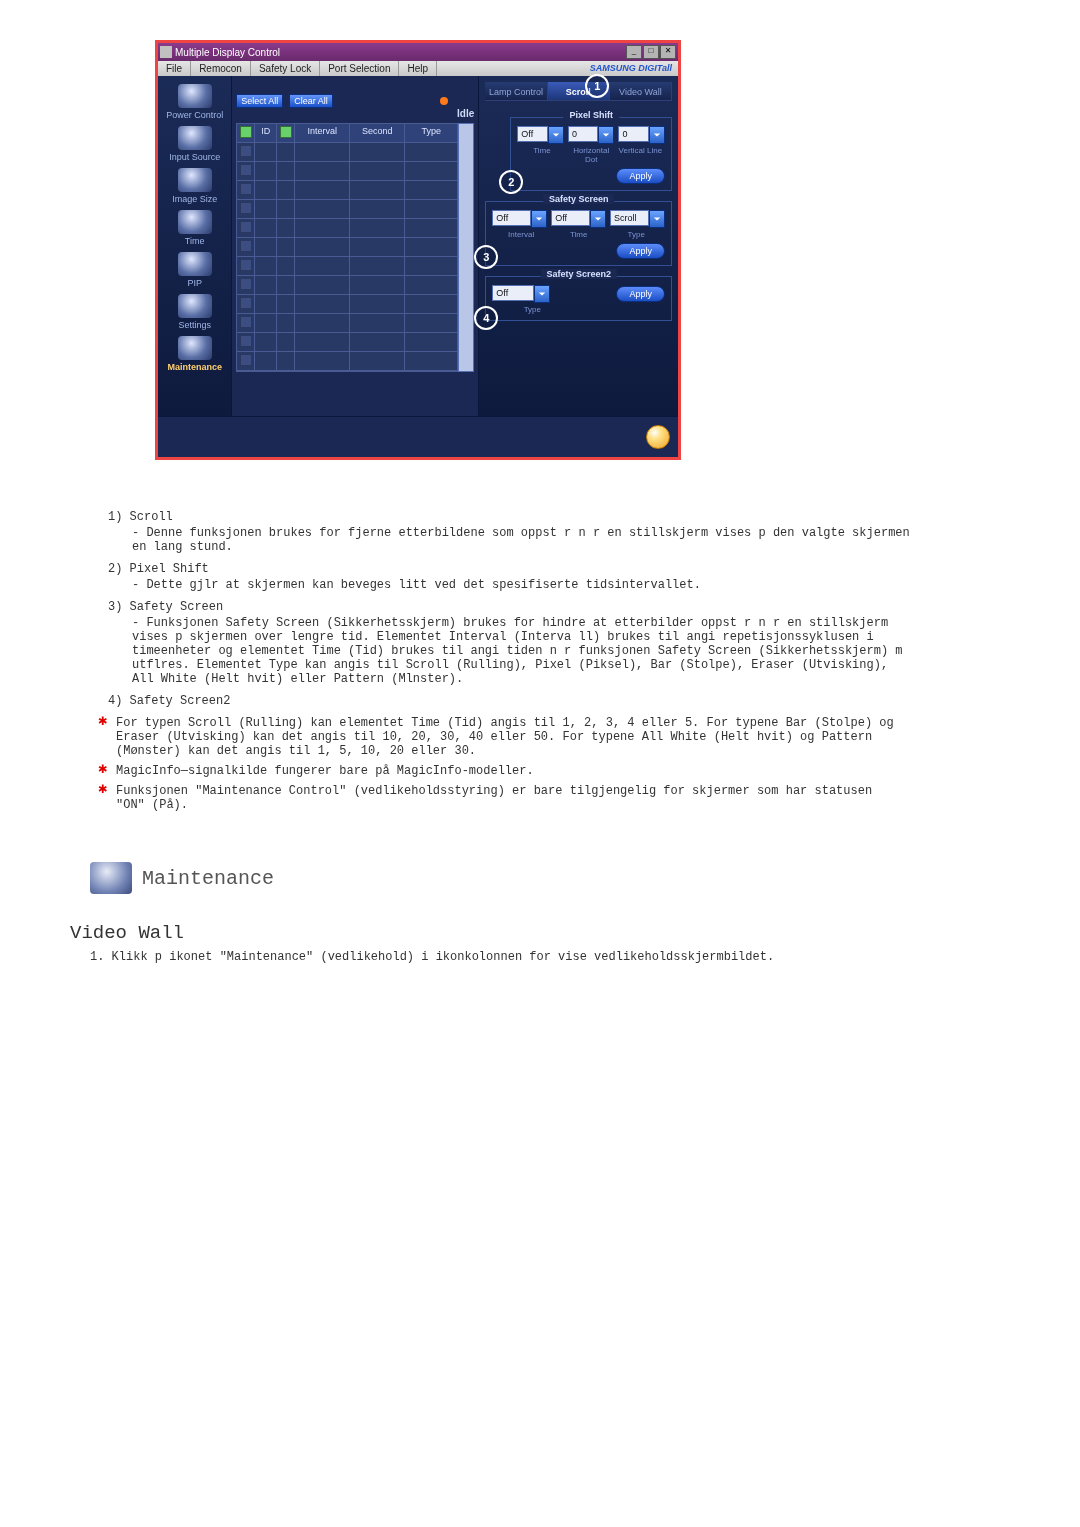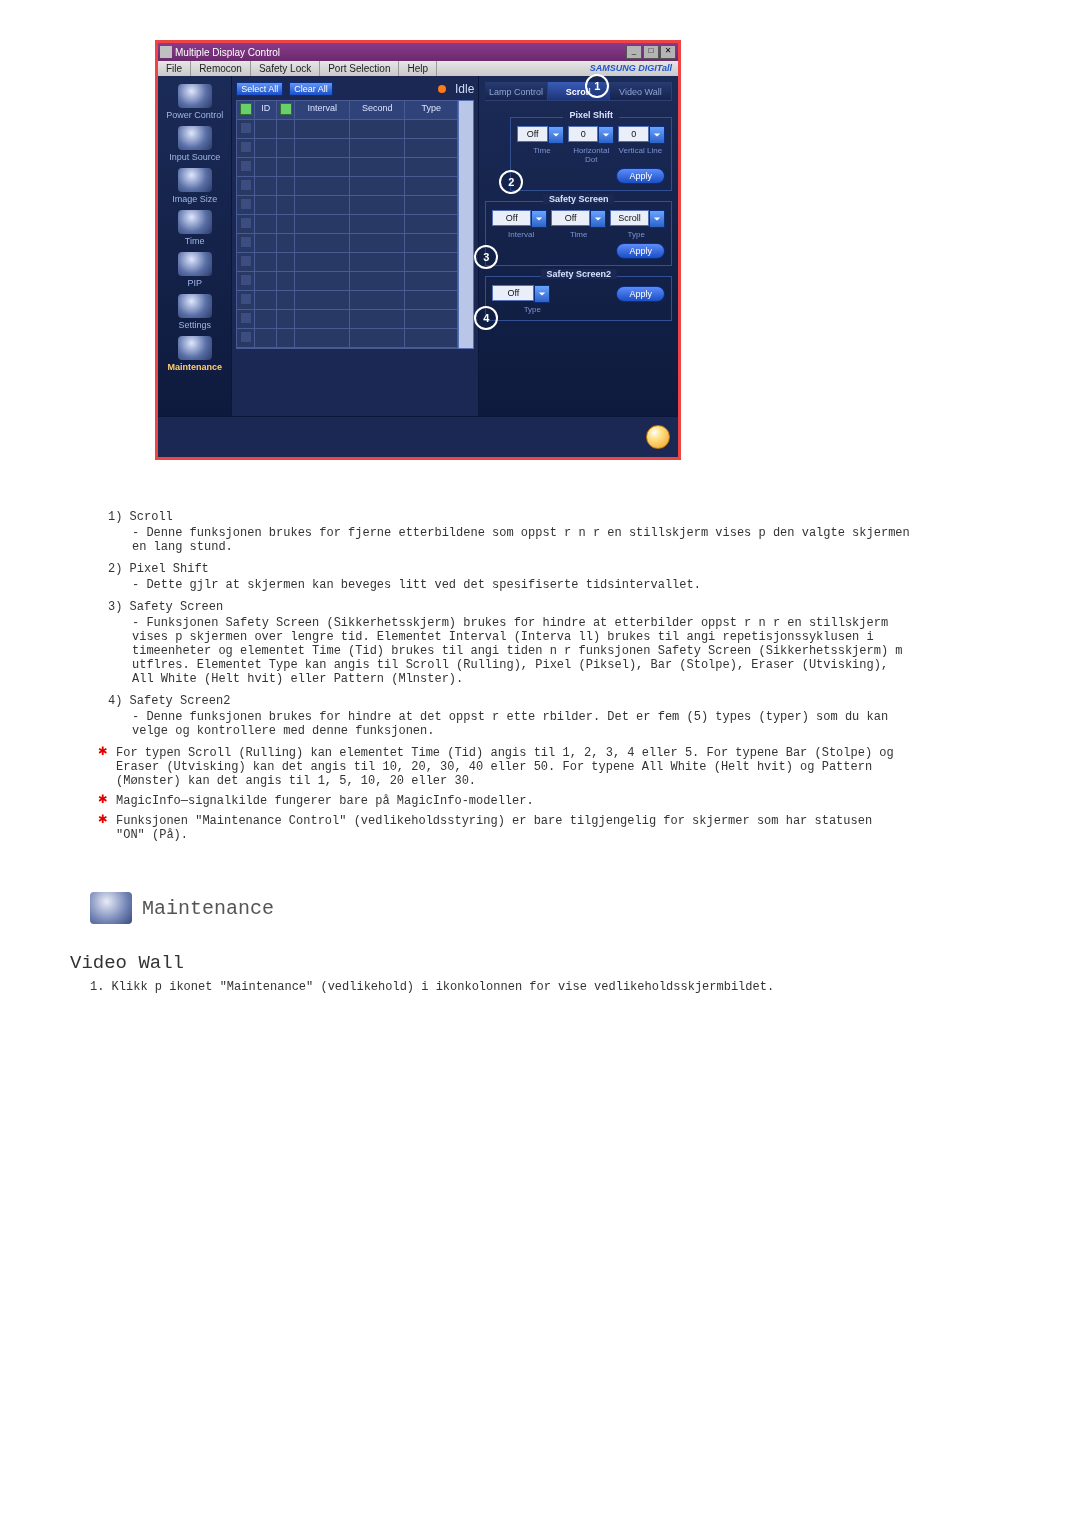--- a/index.html
+++ b/index.html
@@ -115,21 +115,21 @@
     font-size: 9px;
     padding: 1px 4px;
     border-radius: 0;
   }
   .idle-dot {
     width: 8px; height: 8px; border-radius: 50%;
     background: #ff7a1a;
     display: inline-block;
     margin-right: 3px;
   }
-  .idle-label { color: #cfdbf7; font-size: 12px; font-weight: normal; }
+  .idle-label { color: #cfdbf7; font-size: 10px; font-weight: bold; margin-top: 26px; }
 
   .grid {
     border: 1px solid #4a5a92;
     background: #283965;
   }
   .grid-header, .grid-row {
     display: flex;
     font-size: 9px;
     color: #dbe4ff;
   }
@@ -213,21 +213,20 @@
   }
   .combo-field {
     flex: 1;
     background: #e9eef9;
     color: #111;
     font-size: 9px;
     height: 14px;
     line-height: 14px;
     padding: 0 3px;
     border: 1px solid #5670b5;
-    text-align: center;
   }
   .combo-btn {
     width: 14px; height: 16px;
     background: linear-gradient(#6aa4ff,#2b62c8);
     border: 1px solid #0b2e7d;
     display: flex; align-items: center; justify-content: center;
   }
   .combo-btn svg { width: 8px; height: 8px; }
   .sub-labels {
     display: flex;
@@ -624,23 +623,20 @@
           </ul>
         </li>
         <li>
           <span class="num-head">3)  Safety Screen</span>
           <ul class="sub-list">
             <li>Funksjonen Safety Screen (Sikkerhetsskjerm) brukes for   hindre at etterbilder oppst r n r en stillskjerm vises p  skjermen over lengre tid.  Elementet Interval (Interva  ll) brukes til   angi repetisjonssyklusen i timeenheter og elementet Time (Tid) brukes til   angi tiden n r funksjonen Safety Screen (Sikkerhetsskjerm) m  utflres. Elementet Type kan angis til Scroll (Rulling), Pixel (Piksel), Bar (Stolpe), Eraser (Utvisking), All White (Helt hvit) eller Pattern (Mlnster).</li>
           </ul>
         </li>
         <li>
           <span class="num-head">4)  Safety Screen2</span>
-          <ul class="sub-list">
-            <li>Denne funksjonen brukes for   hindre at det oppst r ette  rbilder. Det er fem (5) types (typer) som du kan velge og kontrollere med denne funksjonen.</li>
-          </ul>
         </li>
       </ul>
 
     <div id="star-notes">
         <div class="star-note"><span class="star">✱</span><span>For typen Scroll (Rulling) kan elementet Time (Tid) angis til 1, 2, 3, 4 eller 5. For typene Bar (Stolpe) og Eraser (Utvisking) kan det angis til 10, 20, 30, 40 eller 50. For typene All White (Helt hvit) og Pattern (Mønster) kan det angis til 1, 5, 10, 20 eller 30.</span></div>
         <div class="star-note"><span class="star">✱</span><span>MagicInfo—signalkilde fungerer bare på MagicInfo-modeller.</span></div>
         <div class="star-note"><span class="star">✱</span><span>Funksjonen "Maintenance Control" (vedlikeholdsstyring) er bare tilgjengelig for skjermer som har statusen "ON" (På).</span></div>
       </div>
 
     <div class="section-head">

